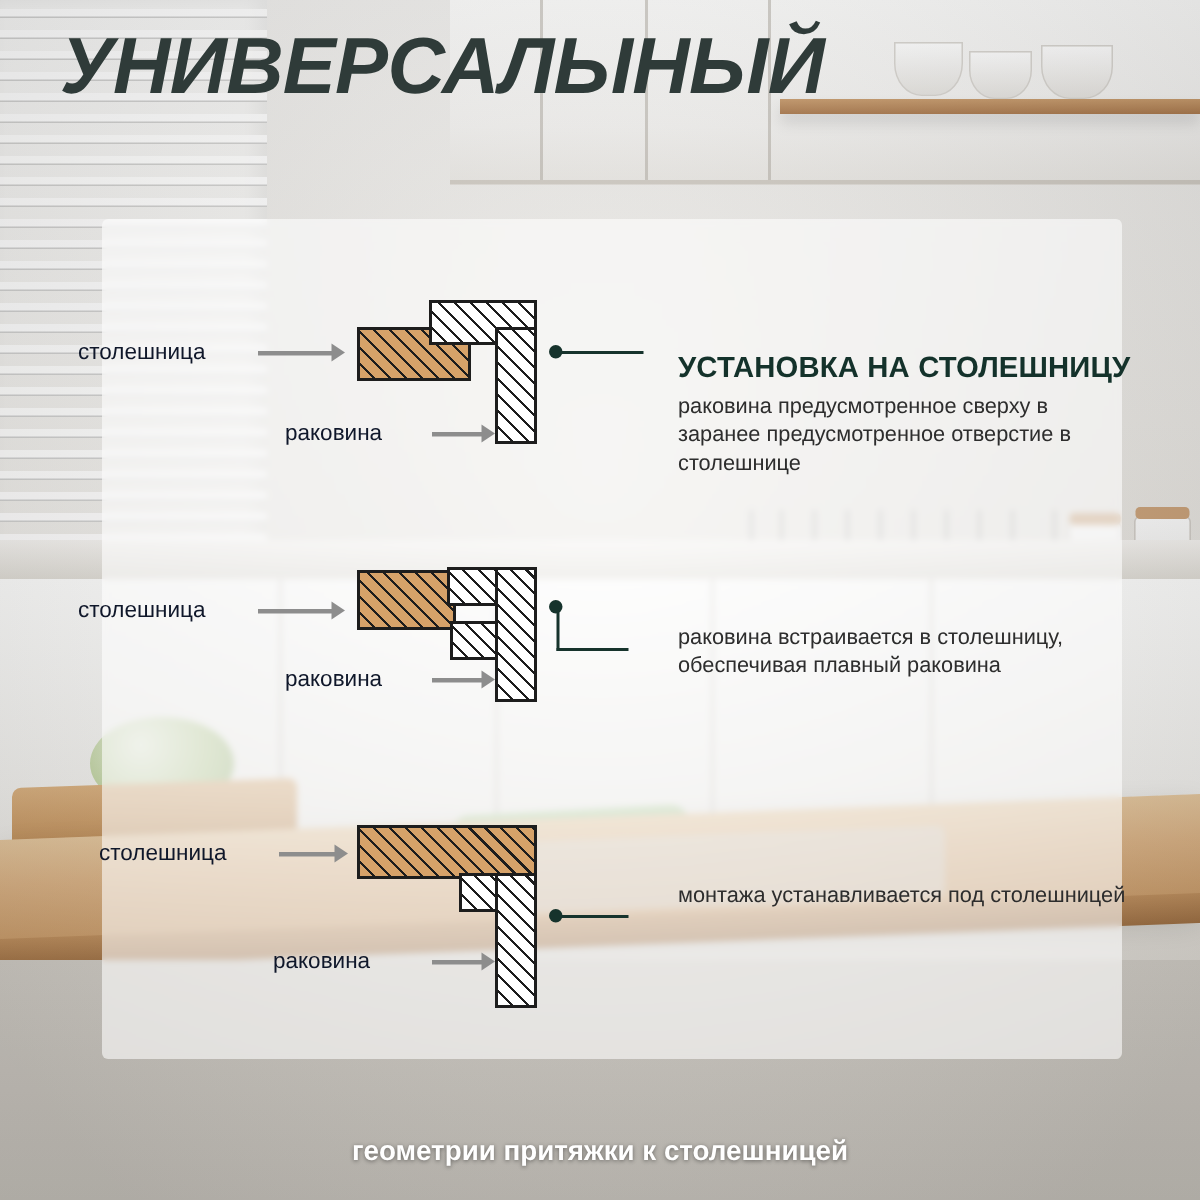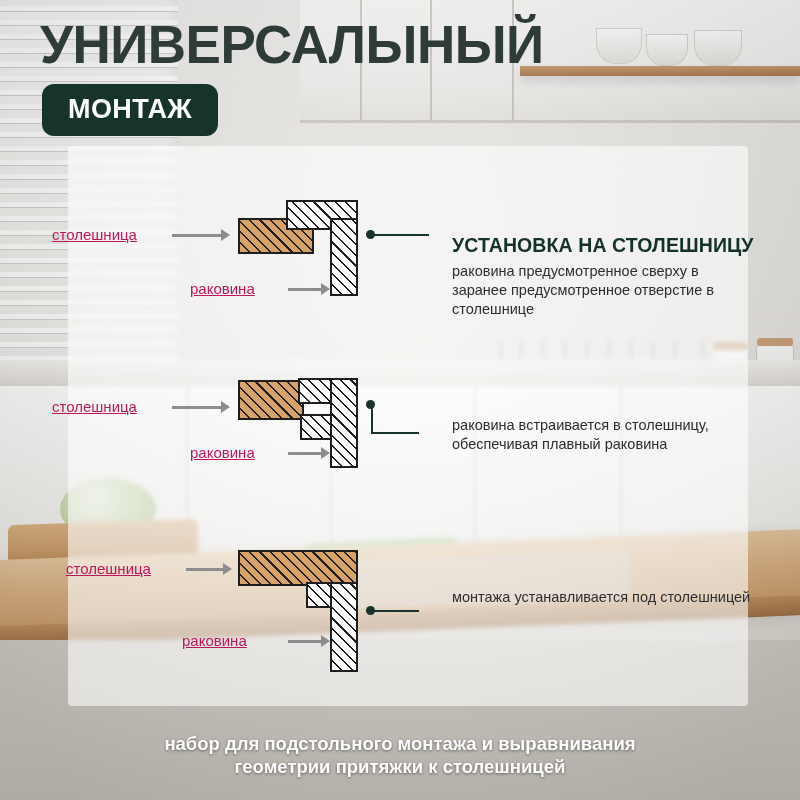--- a/index.html
+++ b/index.html
@@ -166,20 +166,21 @@
   
   .title {
     position: absolute;
     left: 40px; top: 18px;
     font-size: 53px;
     line-height: 1;
     font-weight: 700;
     letter-spacing: -0.5px;
     color: #2f3b39;
     text-transform: uppercase;
+    font-style: italic;
   }
   .badge {
     position: absolute;
     left: 42px; top: 84px;
     background: #16332c;
     color: #ffffff;
     border-radius: 12px;
     padding: 10px 26px 11px 26px;
     font-size: 27px;
     font-weight: 700;
@@ -189,23 +190,22 @@
 
   
   .row { position: absolute; left: 0; width: 800px; }
   .row-1 { top: 186px; }
   .row-2 { top: 356px; }
   .row-3 { top: 526px; }
 
   .lbl {
     position: absolute;
     font-size: 15px;
-    color: #be185d;
+    color: #0f172a;
     white-space: nowrap;
-    text-decoration: underline;
   }
   .arrow {
     position: absolute;
     height: 10px;
     display: flex;
     align-items: center;
   }
   .arrow .shaft {
     height: 3px;
     background: #8d8d8d;
@@ -354,21 +354,20 @@
     <div class="bg-worktop"></div>
     <div class="bg-sink"></div>
     <div class="bg-worktop-edge"></div>
     <div class="bg-front"></div>
     <div class="bg-vignette"></div>
   </div>
 
   <div class="panel"></div>
 
   <div class="title">УНИВЕРСАЛЫНЫЙ</div>
-  <div class="badge">МОНТАЖ</div>
 
   <div class="row row-1">
     <div class="lbl" style="left:52px; top:40px;">столешница</div>
     <div class="arrow" style="left:172px; top:44px; width:58px;">
       <div class="shaft"></div>
         <div class="head"></div>
     </div>
 
     <div class="lbl" style="left:190px; top:94px;">раковина</div>
     <div class="arrow" style="left:288px; top:98px; width:42px;">
@@ -436,17 +435,16 @@
 
     <div class="leader" style="left:371px; top:84px; width:48px; height:0; border-left:none;"></div>
     <div class="leader-dot" style="left:366px; top:80px;"></div>
 
     <div class="caption" style="left:452px; top:62px;">
       <p>монтажа устанавливается под столешницей</p>
     </div>
   </div>
 
   <div class="footer">
-    <div>набор для подстольного монтажа и выравнивания</div>
     <div>геометрии притяжки к столешницей</div>
   </div>
 
 </div>
 
 </body></html>

